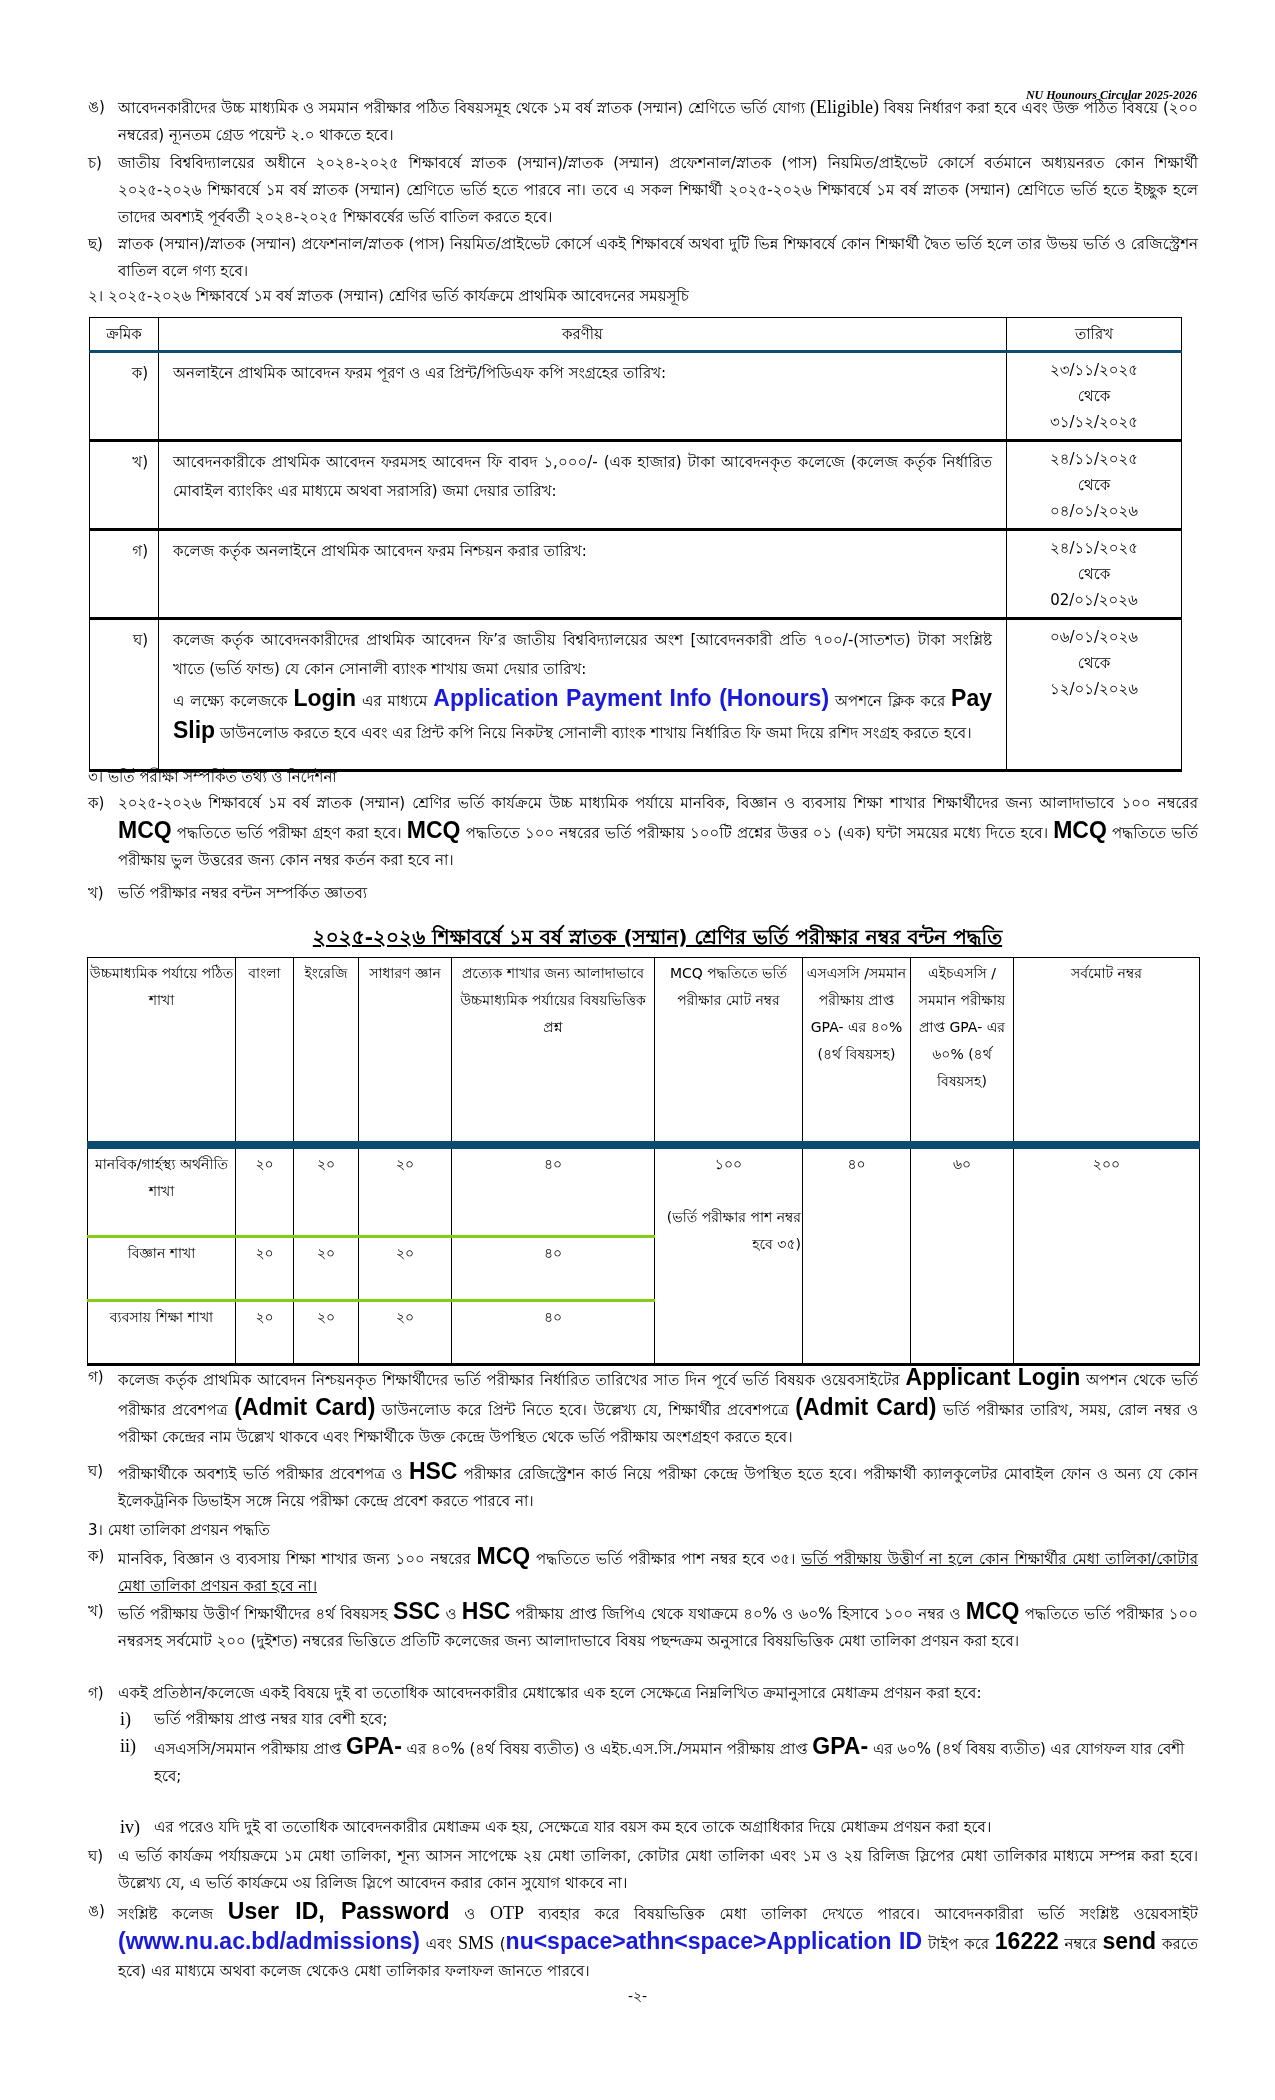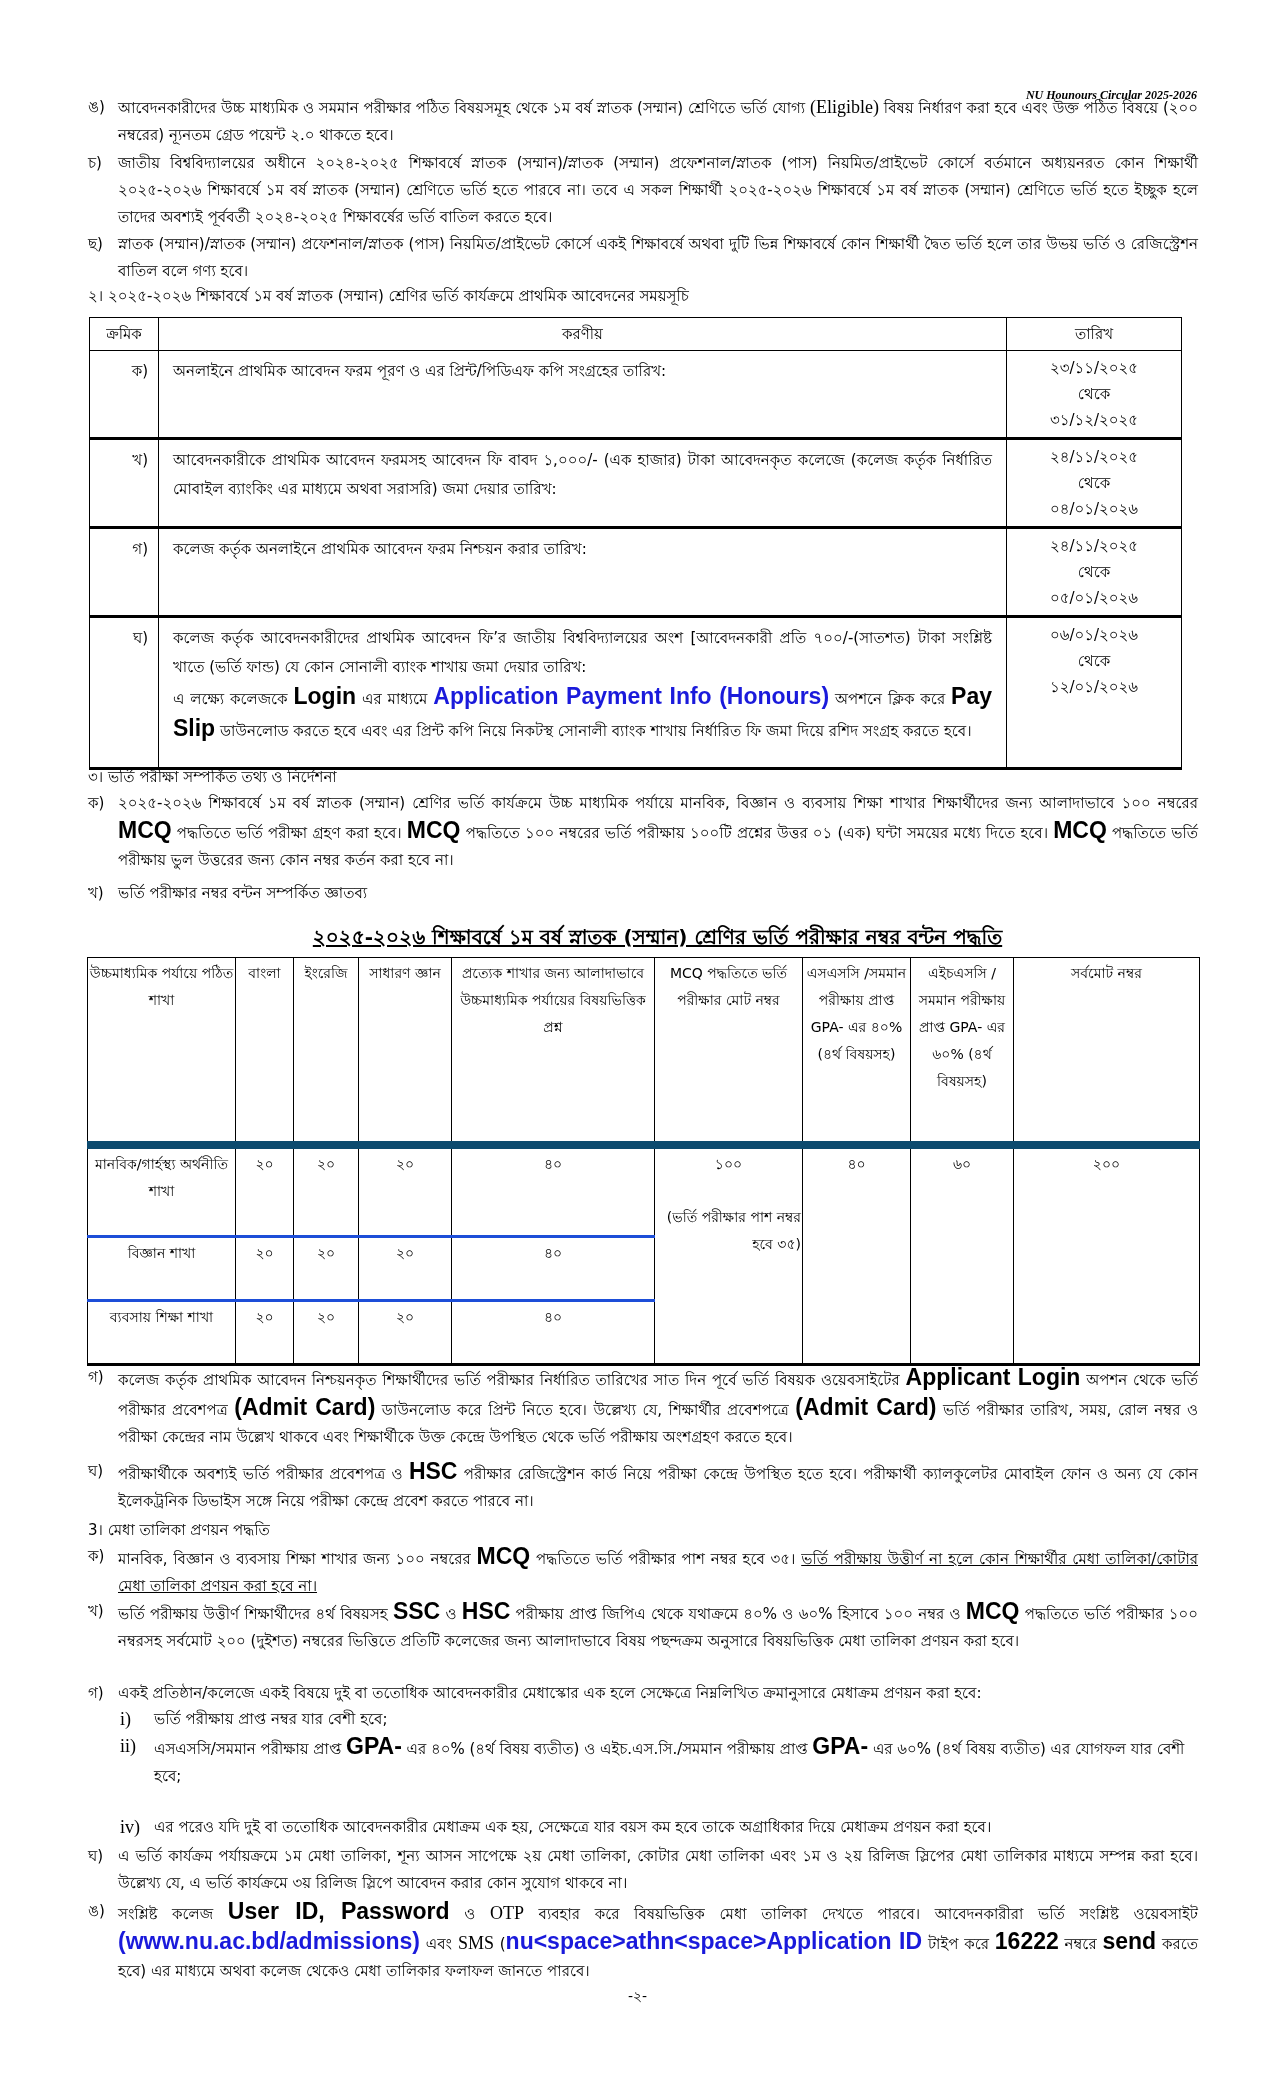--- a/index.html
+++ b/index.html
@@ -21,41 +21,41 @@
   .en-serif { font-family: "Liberation Serif", serif; font-size: 18px; }
   .blue { color: #1a1adb; }
   .u { text-decoration: underline; }
 
   table.sched {
     position: absolute; left: 89px; top: 317px; width: 1093px;
     border-collapse: collapse; font-size: 15px;
   }
   table.sched td, table.sched th { border: 1.6px solid #000; vertical-align: top; }
   table.sched th { font-weight: normal; text-align: center; height: 30px; line-height: 30px; }
-  table.sched thead tr { border-bottom: 1px solid #0c4a6e; }
+  table.sched thead tr { border-bottom: 3px solid #0c4a6e; }
   table.sched td.serial { width: 58px; text-align: right; padding: 8px 10px 0 0; }
   table.sched td.task { padding: 6px 14px; line-height: 29px; text-align: justify; }
   table.sched td.date { width: 150px; text-align: center; line-height: 26px; padding: 4px 12px; }
   table.sched tr.row { border-bottom: 3px solid #000; }
 
   .ctitle {
     position: absolute; left: 0; width: 1275px; top: 922px; text-align: center;
     font-size: 20px; font-weight: bold; text-decoration: underline; padding-left: 20px;
   }
   table.marks {
     position: absolute; left: 87px; top: 957px; width: 1113px;
     border-collapse: collapse; font-size: 14px;
   }
   table.marks td, table.marks th { border: 1.6px solid #000; text-align: center; vertical-align: top; }
   table.marks th { font-weight: normal; line-height: 27px; padding-top: 2px; height: 180px; }
   table.marks thead tr { border-bottom: 8px solid #0c4a6e; }
   table.marks td { line-height: 27px; padding-top: 2px; }
   table.marks tr.r1 td { height: 83px; }
   table.marks tr.r2 td, table.marks tr.r3 td { height: 58px; }
-  table.marks tr.r1, table.marks tr.r2 { border-bottom: 3px solid #1d4ed8; }
+  table.marks tr.r1, table.marks tr.r2 { border-bottom: 3px solid #84cc16; }
   table.marks tbody tr:last-child { border-bottom: 3px solid #000; }
   .mcq-note { display: block; margin-top: 26px; text-align: right; }
 
   .sub { position: absolute; left: 120px; width: 1078px; line-height: 27px; font-size: 15px; }
   .sub .lbl { position: absolute; left: 0; top: 0; font-family: "Liberation Serif", serif; font-size: 18px; }
   .sub .txt { display: block; margin-left: 34px; }
   .footer { position: absolute; left: 0; width: 1275px; top: 1985px; text-align: center; font-size: 14px; }
 </style>
 </head>
 <body>
@@ -105,21 +105,21 @@
           <div>থেকে</div>
           <div>০৪/০১/২০২৬</div>
         </td>
       </tr>
       <tr class="row" style="height:84px">
         <td class="serial">গ)</td>
         <td class="task">কলেজ কর্তৃক অনলাইনে প্রাথমিক আবেদন ফরম নিশ্চয়ন করার তারিখ:</td>
         <td class="date">
           <div>২৪/১১/২০২৫</div>
           <div>থেকে</div>
-          <div>০৫/০১/২০২৬</div>
+          <div>02/০১/২০২৬</div>
         </td>
       </tr>
       <tr class="row" style="height:152px">
         <td class="serial">ঘ)</td>
         <td class="task">
           <div>কলেজ কর্তৃক আবেদনকারীদের প্রাথমিক আবেদন ফি’র জাতীয় বিশ্ববিদ্যালয়ের অংশ [আবেদনকারী প্রতি ৭০০/-(সাতশত) টাকা সংশ্লিষ্ট খাতে (ভর্তি ফান্ড) যে কোন সোনালী ব্যাংক শাখায় জমা দেয়ার তারিখ:</div>
           <div><span>এ লক্ষ্যে কলেজকে </span><span class="en">Login</span><span> এর মাধ্যমে </span><span class="en blue">Application Payment Info (Honours)</span><span> অপশনে ক্লিক করে </span><span class="en">Pay Slip</span><span> ডাউনলোড করতে হবে এবং এর প্রিন্ট কপি নিয়ে নিকটস্থ সোনালী ব্যাংক শাখায় নির্ধারিত ফি জমা দিয়ে রশিদ সংগ্রহ করতে হবে।</span></div>
         </td>
         <td class="date">
           <div>০৬/০১/২০২৬</div>

